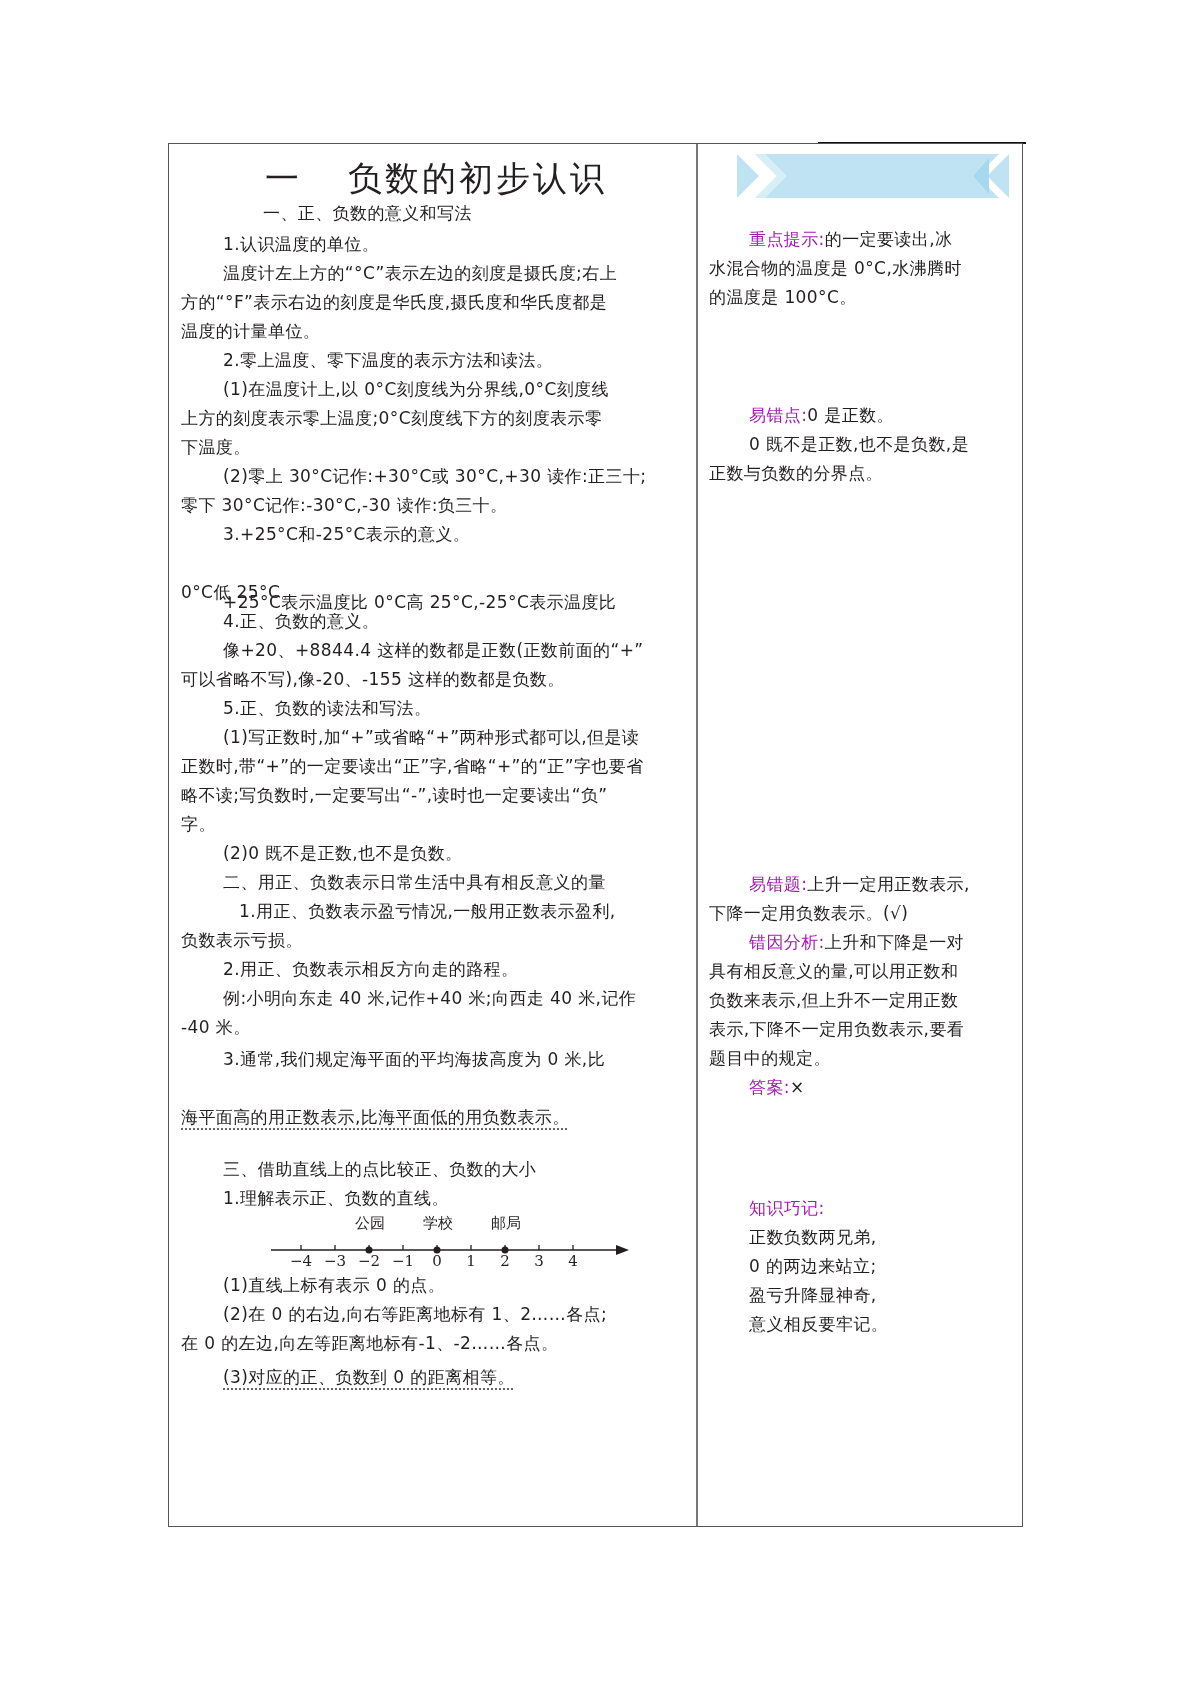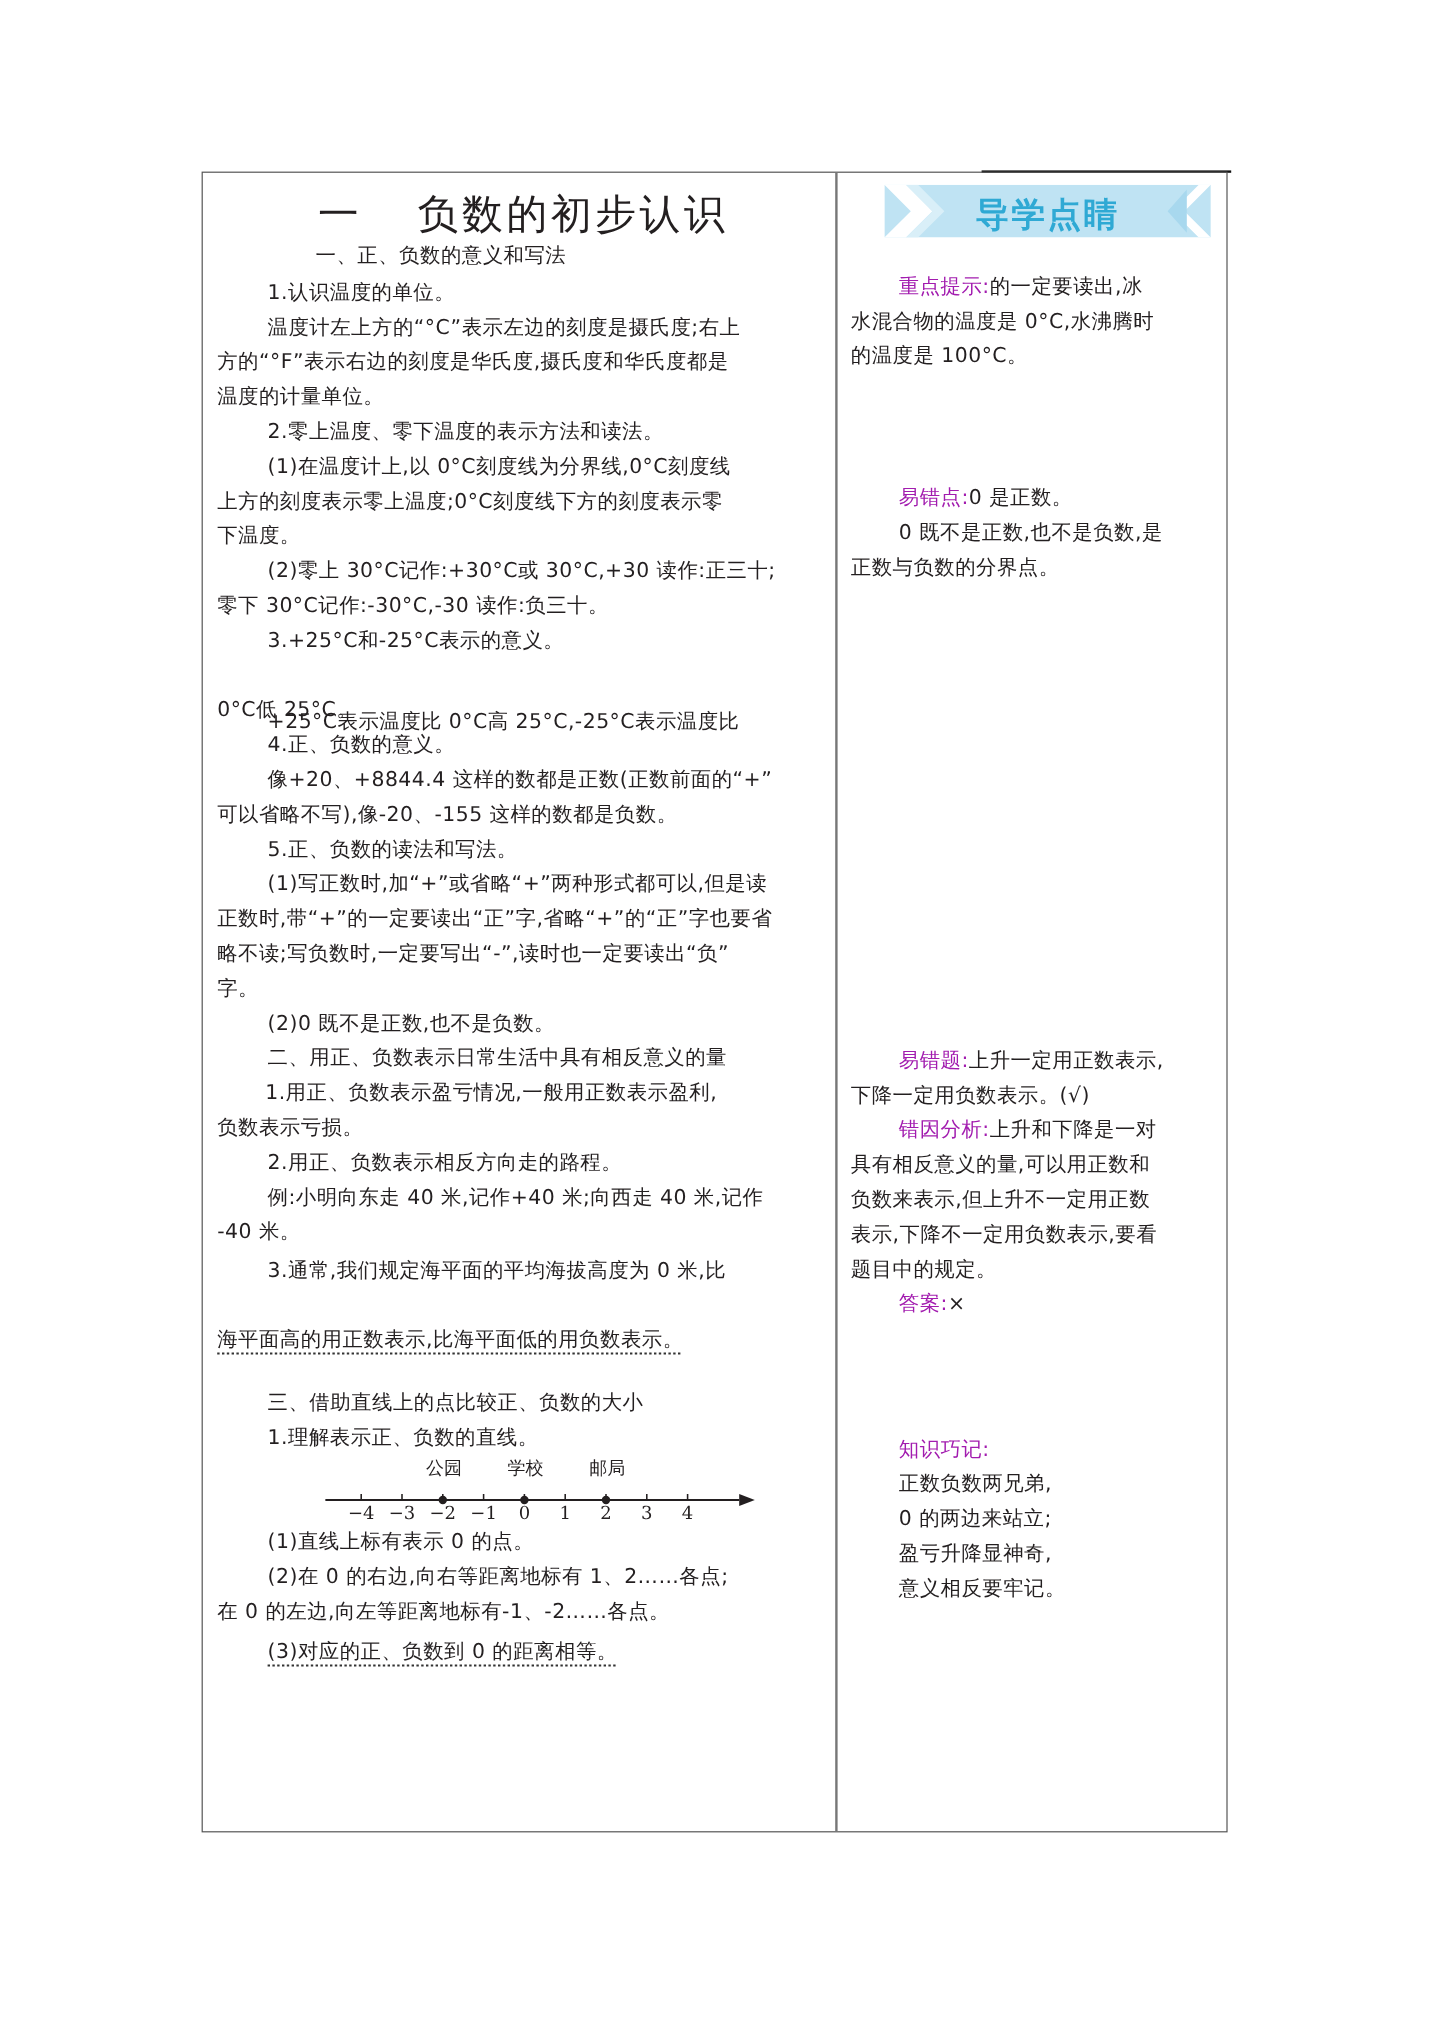--- a/index.html
+++ b/index.html
@@ -86,21 +86,21 @@
       <div class="line" style="top: 466px; left: 42px;">4.正、负数的意义。</div>
       <div class="line" style="top: 495px; left: 42px;">像+20、+8844.4 这样的数都是正数(正数前面的“+”</div>
       <div class="line" style="top: 524px; left: 0px; text-align: center;">可以省略不写),像-20、-155 这样的数都是负数。</div>
       <div class="line" style="top: 553px; left: 42px;">5.正、负数的读法和写法。</div>
       <div class="line" style="top: 582px; left: 42px;">(1)写正数时,加“+”或省略“+”两种形式都可以,但是读</div>
       <div class="line" style="top: 611px; left: 0px;">正数时,带“+”的一定要读出“正”字,省略“+”的“正”字也要省</div>
       <div class="line" style="top: 640px; left: 0px;">略不读;写负数时,一定要写出“-”,读时也一定要读出“负”</div>
       <div class="line" style="top: 669px; left: 0px;">字。</div>
       <div class="line" style="top: 698px; left: 42px;">(2)0 既不是正数,也不是负数。</div>
       <div class="line" style="top: 727px; left: 42px;">二、用正、负数表示日常生活中具有相反意义的量</div>
-      <div class="line" style="top: 756px; left: 40px;">1.用正、负数表示盈亏情况,一般用正数表示盈利,</div>
+      <div class="line" style="top: 756px; left: 58px;">1.用正、负数表示盈亏情况,一般用正数表示盈利,</div>
       <div class="line" style="top: 785px; left: 0px;">负数表示亏损。</div>
       <div class="line" style="top: 814px; left: 42px;">2.用正、负数表示相反方向走的路程。</div>
       <div class="line" style="top: 843px; left: 42px;">例:小明向东走 40 米,记作+40 米;向西走 40 米,记作</div>
       <div class="line" style="top: 872px; left: 0px;">-40 米。</div>
       <div class="line" style="top: 904px; left: 42px;">3.通常,我们规定海平面的平均海拔高度为 0 米,比</div>
       <div class="line dotted" style="top: 962px; left: 0px;">海平面高的用正数表示,比海平面低的用负数表示。</div>
       <div class="line" style="top: 1014px; left: 42px;">三、借助直线上的点比较正、负数的大小</div>
       <div class="line" style="top: 1043px; left: 42px;">1.理解表示正、负数的直线。</div>
       <div class="line" style="top: 1130px; left: 42px;">(1)直线上标有表示 0 的点。</div>
       <div class="line" style="top: 1159px; left: 42px;">(2)在 0 的右边,向右等距离地标有 1、2……各点;</div>
@@ -110,21 +110,20 @@
 
   <div class="right" id="right-col">
     <div class="banner">
       <svg width="272" height="44" style="position:absolute;left:0;top:0;">
         <polygon points="0,0 272,0 272,44 0,44" fill="#bfe3f3"></polygon>
         <polygon points="0,0 18,0 40,22 18,44 0,44 22,22" fill="#ffffff"></polygon>
         <polygon points="18,0 28,0 50,22 28,44 18,44 40,22" fill="#d9eff8"></polygon>
         <polygon points="272,0 262,0 240,22 262,44 272,44 250,22" fill="#ffffff"></polygon>
         <polygon points="252,4 236,22 252,40" fill="#a8d8ee"></polygon>
       </svg>
-      <div class="banner-text">导学点睛</div>
     </div>
   <div class="line" style="top: 84px; left: 40px;"><span class="accent">重点提示:</span><span>的一定要读出,冰</span></div>
       <div class="line" style="top: 113px; left: 0px;"><span>水混合物的温度是 0°C,水沸腾时</span></div>
       <div class="line" style="top: 142px; left: 0px;"><span>的温度是 100°C。</span></div>
       <div class="line" style="top: 260px; left: 40px;"><span class="accent">易错点:</span><span>0 是正数。</span></div>
       <div class="line" style="top: 289px; left: 40px;"><span>0 既不是正数,也不是负数,是</span></div>
       <div class="line" style="top: 318px; left: 0px;"><span>正数与负数的分界点。</span></div>
       <div class="line" style="top: 729px; left: 40px;"><span class="accent">易错题:</span><span>上升一定用正数表示,</span></div>
       <div class="line" style="top: 758px; left: 0px;"><span>下降一定用负数表示。(√)</span></div>
       <div class="line" style="top: 787px; left: 40px;"><span class="accent">错因分析:</span><span>上升和下降是一对</span></div>

